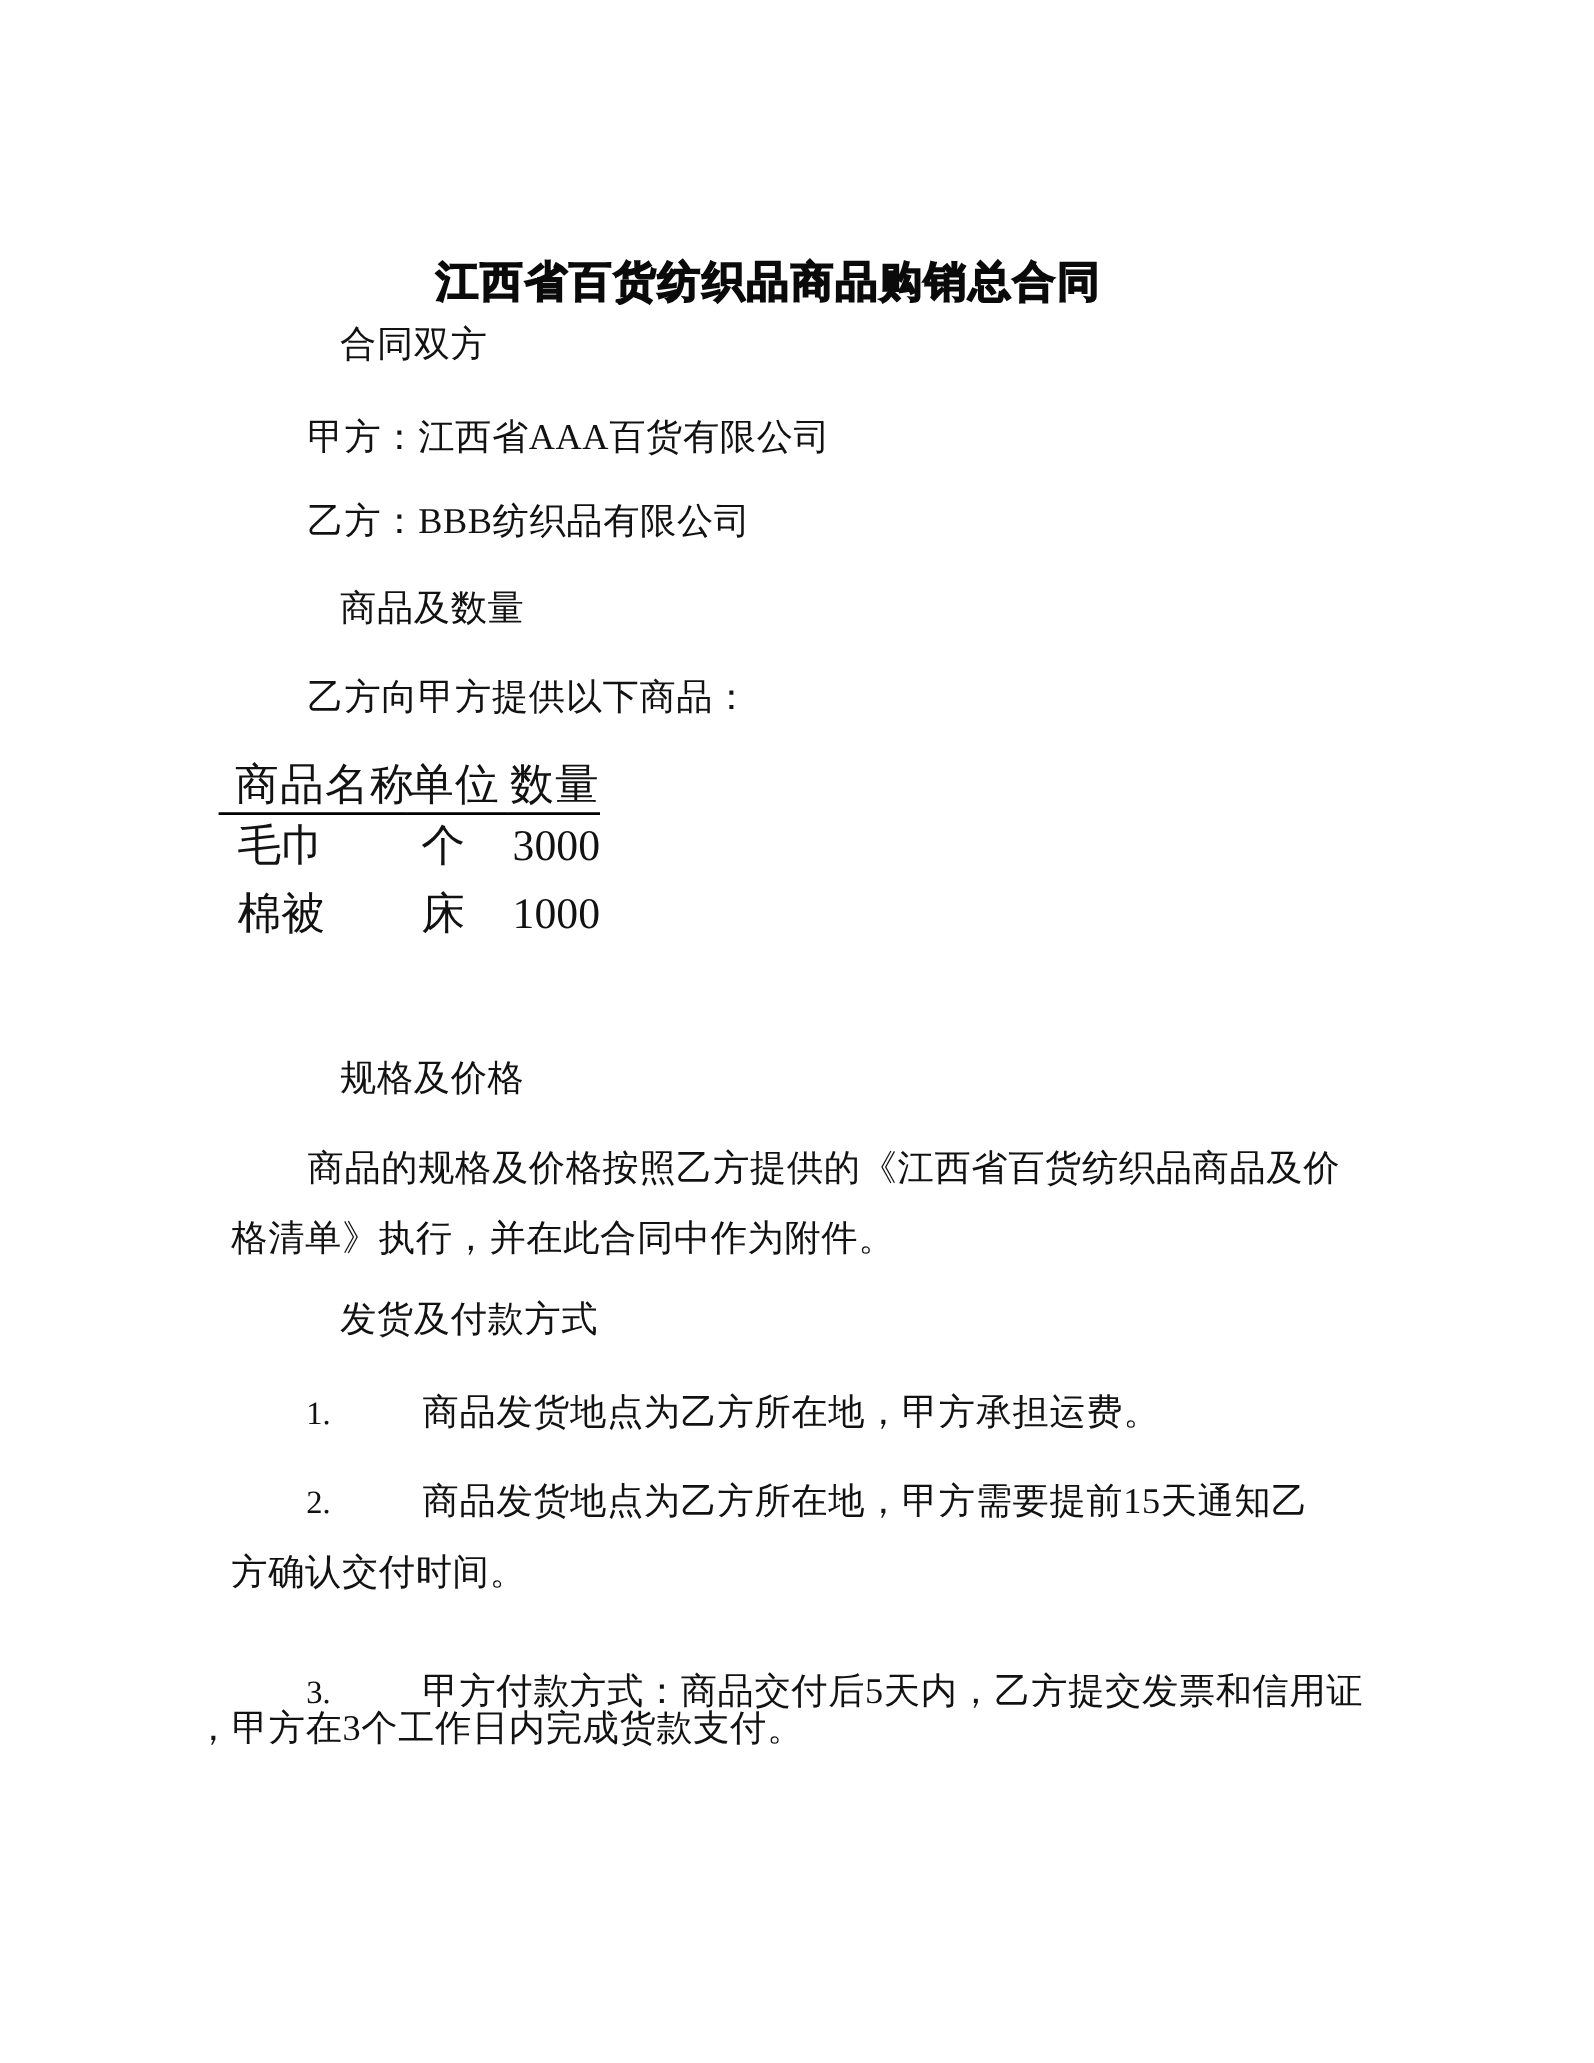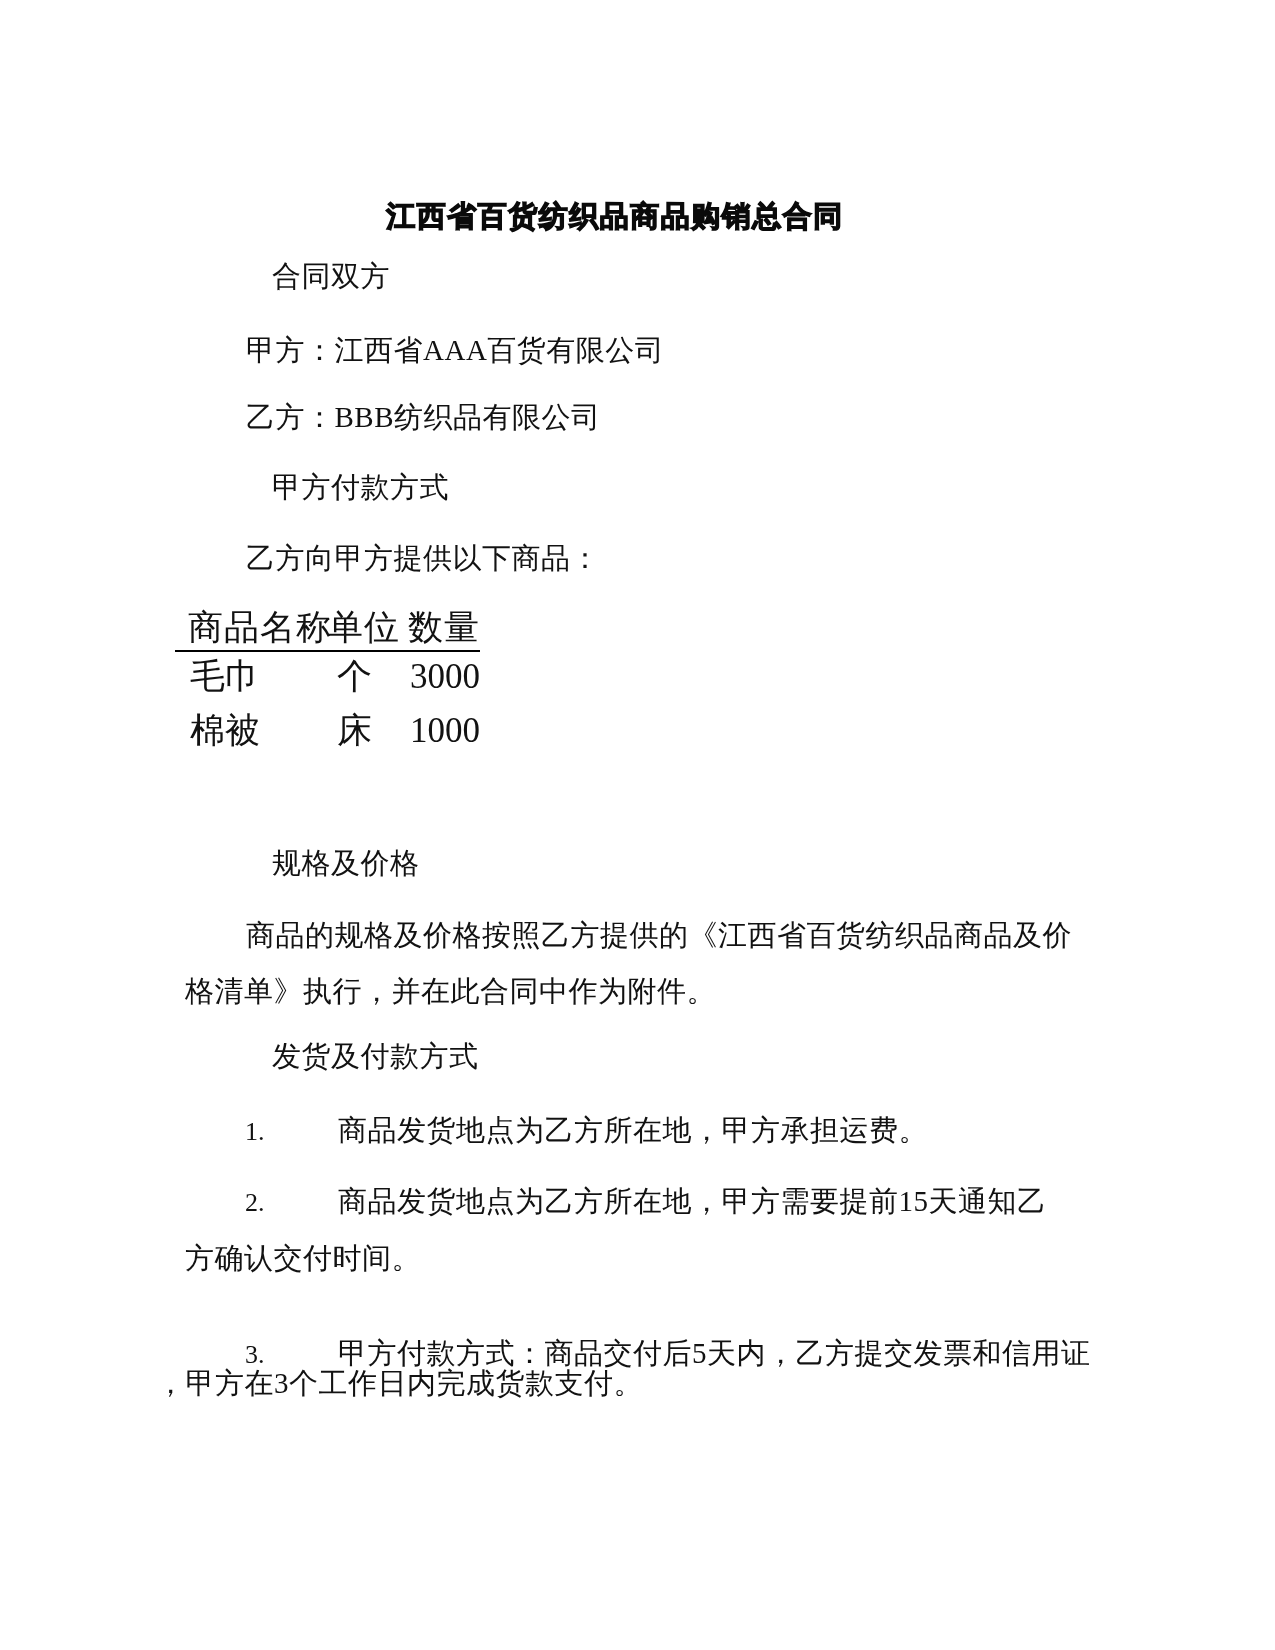--- a/index.html
+++ b/index.html
@@ -14,24 +14,24 @@
   }
   .line{
     position:absolute;
     font-size:29px;
     line-height:36px;
     white-space:nowrap;
     letter-spacing:0.5px;
   }
   .doc-title{
     position:absolute;
-    top:196px;left:0;width:1230px;
+    top:206px;left:0;width:1230px;
     text-align:center;
     font-family:"Liberation Sans","DejaVu Sans",sans-serif;
-    font-size:29px;line-height:40px;
+    font-size:34px;line-height:40px;
     font-weight:900;
     letter-spacing:1.5px;
     -webkit-text-stroke:1.3px #0a0a0a;
     white-space:nowrap;
   }
   .heading{
     font-family:"Liberation Sans","DejaVu Sans",sans-serif;
     font-weight:normal;
     letter-spacing:0.5px;
     margin-left:28px;
@@ -81,21 +81,21 @@
 <div class="page">
 
   <div class="doc-title">江西省百货纺织品商品购销总合同</div>
 
   <div class="line heading" style="top:258px;left:244px;">合同双方</div>
 
   <div class="line" style="top:332px;left:246px;">甲方：江西省AAA百货有限公司</div>
 
   <div class="line" style="top:399px;left:246px;">乙方：BBB纺织品有限公司</div>
 
-  <div class="line heading" style="top:469px;left:244px;">甲方付款方式</div>
+  <div class="line heading" style="top:469px;left:244px;">商品及数量</div>
 
   <div class="line" style="top:540px;left:246px;">乙方向甲方提供以下商品：</div>
 
   <table class="goods-table">
     <colgroup>
       <col style="width:150px">
         <col style="width:82px">
         <col style="width:73px">
     </colgroup>
     <thead>

